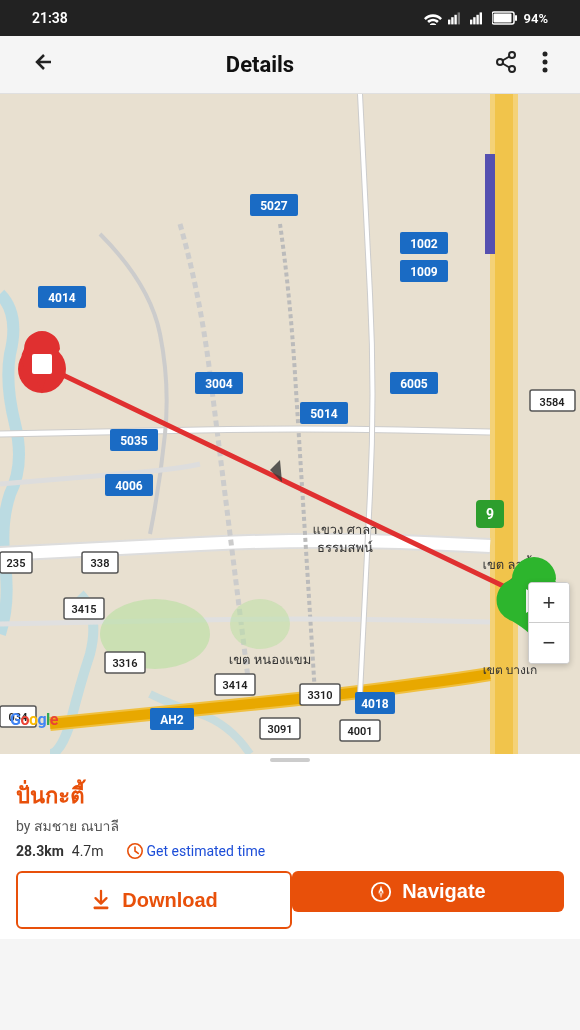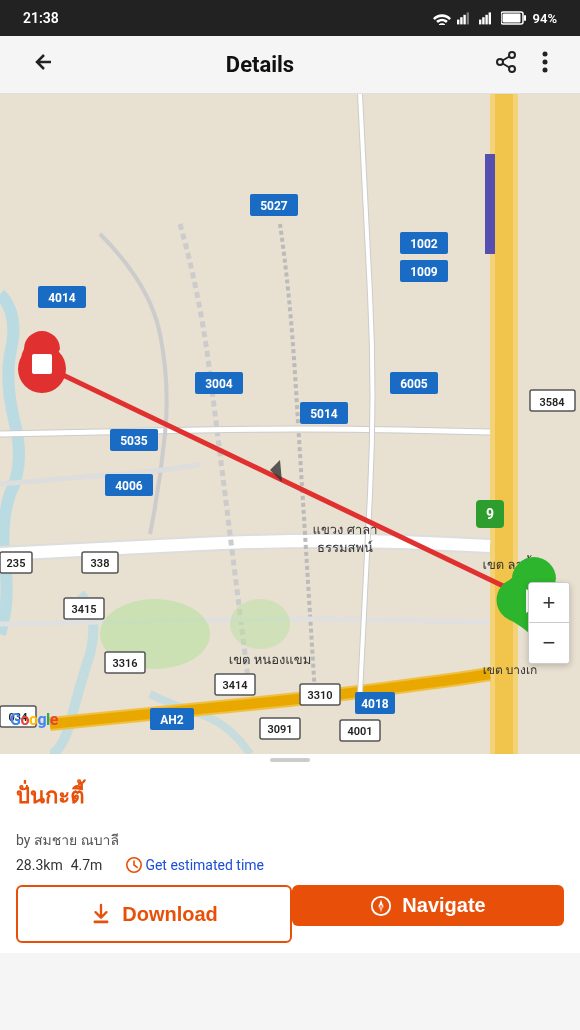--- a/index.html
+++ b/index.html
@@ -6,21 +6,21 @@
     * { box-sizing: border-box; margin: 0; padding: 0; }
     body { width: 580px; height: 1030px; font-family: 'Roboto', Arial, sans-serif; overflow: hidden; background: #f5f5f5; }
 
     
     .status-bar {
       height: 36px;
       background: #222;
       display: flex;
       align-items: center;
       justify-content: space-between;
-      padding: 0 23px;
+      padding: 0 32px;
       color: white;
       font-size: 14px;
       font-weight: 600;
     }
     .status-bar-right {
       display: flex;
       align-items: center;
       gap: 6px;
     }
 
@@ -68,40 +68,40 @@
     .map-svg {
       position: absolute;
       top: 0; left: 0;
       width: 100%; height: 100%;
     }
 
     .route-name {
       font-size: 22px;
       font-weight: 700;
       color: #e8500a;
-      margin-bottom: 16px;
+      margin-bottom: 2px;
     }
 
     .route-author {
       font-size: 14px;
       color: #555;
       margin-bottom: 6px;
     }
 
     .route-meta {
       display: flex;
       align-items: center;
       gap: 8px;
       font-size: 14px;
       color: #333;
       margin-bottom: 12px;
     }
 
     .route-meta-dist {
-      font-weight: 400;
+      font-weight: 700;
     }
 
     .buttons-row {
       display: flex;
       gap: 0;
       margin-top: 4px;
     }
 
     .btn-download {
       flex: 1;

